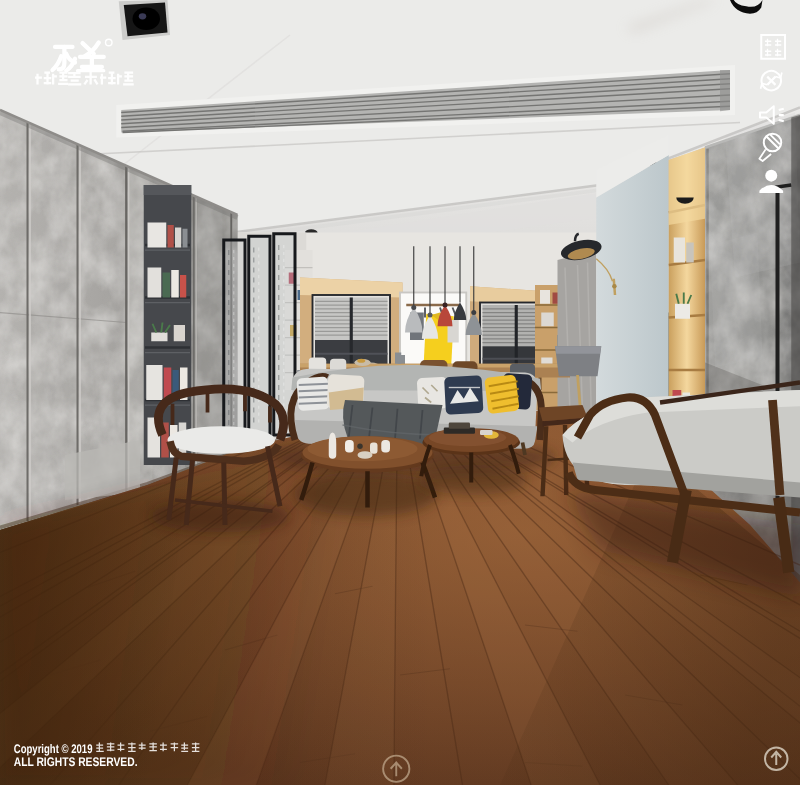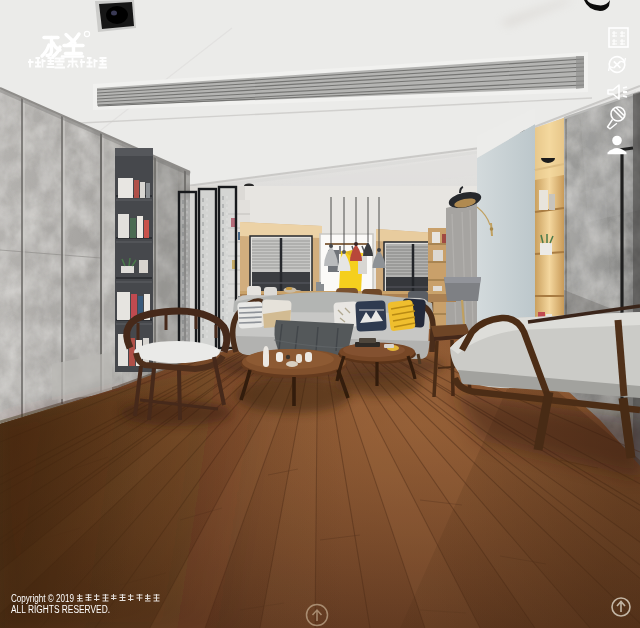--- a/index.html
+++ b/index.html
@@ -1,16 +1,16 @@
 <!DOCTYPE html>
 <html><head>
 <meta charset="utf-8">
 <style>
 html,body{margin:0;padding:0;background:#222;}
-#stage{position:relative;width:640px;height:628px;overflow:hidden;font-family:"Liberation Sans",sans-serif;}
+#stage{position:relative;width:640px;height:628px;overflow:hidden;font-family:"Liberation Sans",sans-serif;font-weight:bold;}
 </style>
 </head>
 <body>
 <div id="stage">
 <svg width="640" height="628" viewBox="0 0 640 628">
 <defs>
 <linearGradient id="ceil" x1="0" y1="0" x2="0" y2="1">
 <stop offset="0" stop-color="#efefed"></stop>
           <stop offset="0.55" stop-color="#e7e6e4"></stop>
           <stop offset="1" stop-color="#d6d5d3"></stop>

